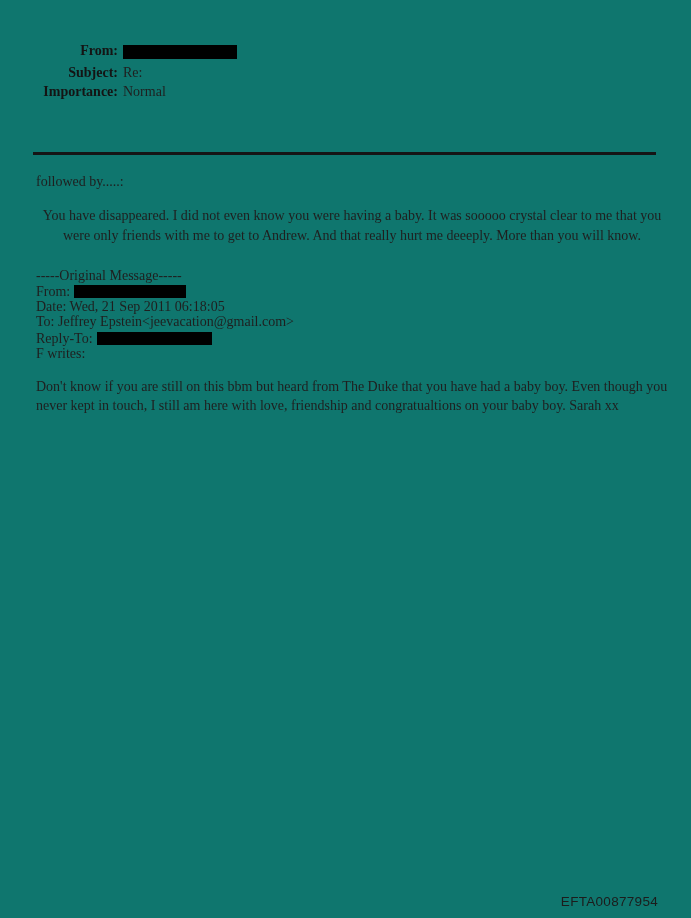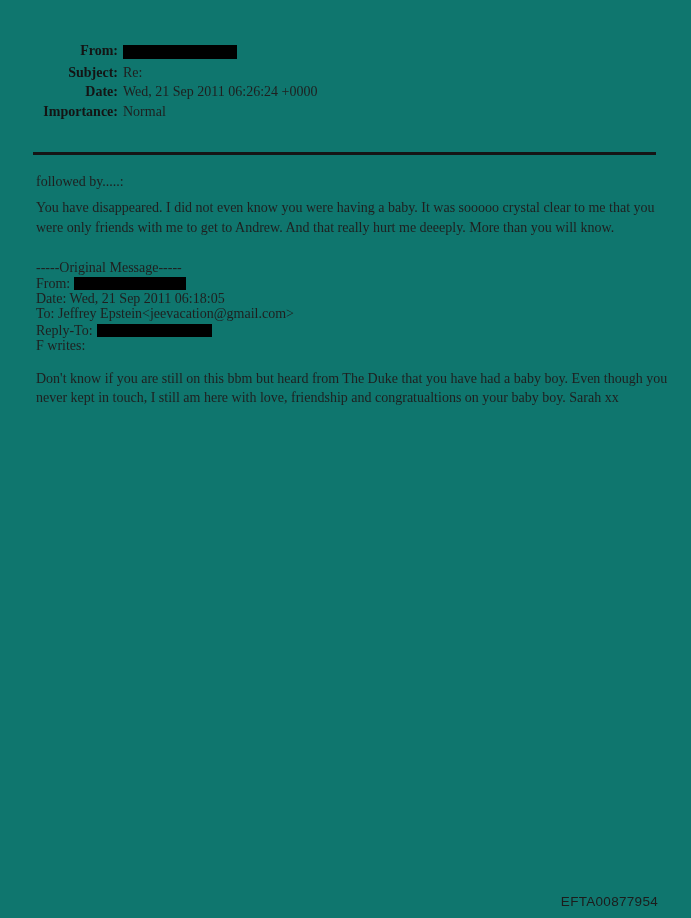--- a/index.html
+++ b/index.html
@@ -87,21 +87,21 @@
     font-family: Liberation Serif, serif;
   }
   .intro-line {
     line-height: 19px;
   }
   .para {
     white-space: pre-line;
     line-height: 19.6px;
     margin: 0;
   }
-  .para-1 { margin-top: 7px; }
+  .para-1 { margin-top: 15px; text-align: center; }
   .para-2 { margin-top: 16px; }
   .orig-block {
     margin-top: 23px;
     line-height: 15.1px;
   }
   .orig-line { white-space: nowrap; }
 
   
   .bates {
     position: absolute;
@@ -121,24 +121,20 @@
   <div class="email-header">
     <div class="hrow">
       <span class="hlabel">From:</span>
       <span class="hvalue"><span class="redaction redaction-header-from"></span></span>
     </div>
     <div class="hrow">
       <span class="hlabel">Subject:</span>
       <span class="hvalue">Re:</span>
     </div>
     <div class="hrow">
-      <span class="hlabel">Date:</span>
-      <span class="hvalue">Wed, 21 Sep 2011 06:26:24 +0000</span>
-    </div>
-    <div class="hrow">
       <span class="hlabel">Importance:</span>
       <span class="hvalue">Normal</span>
     </div>
   </div>
 
   <div class="separator"></div>
 
   <div class="email-body">
     <div class="intro-line">followed by.....:</div>
 

